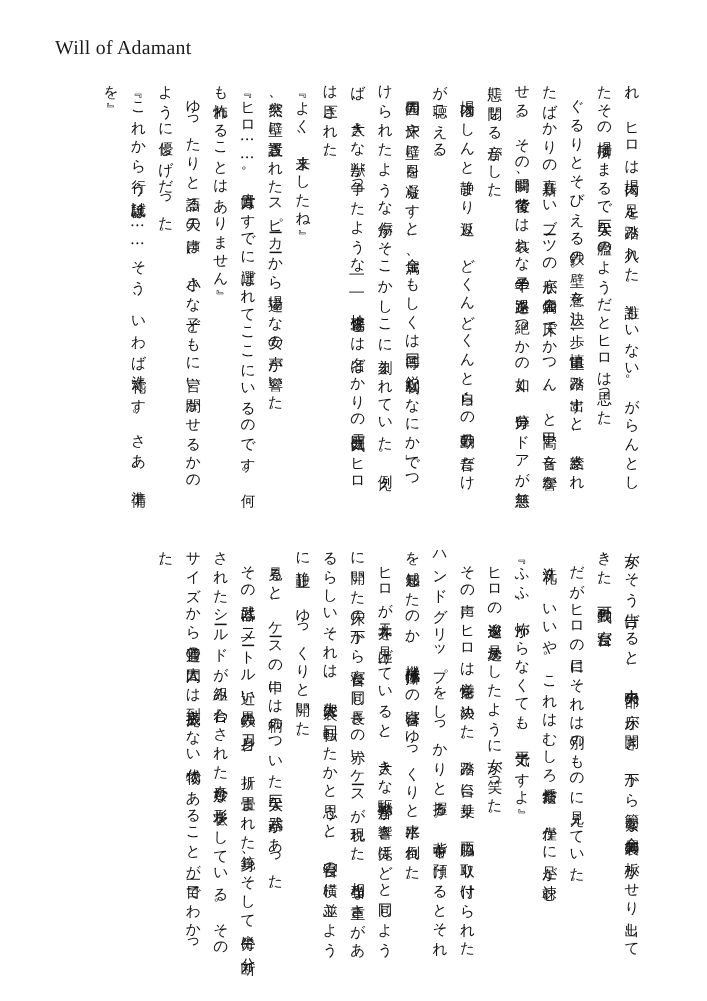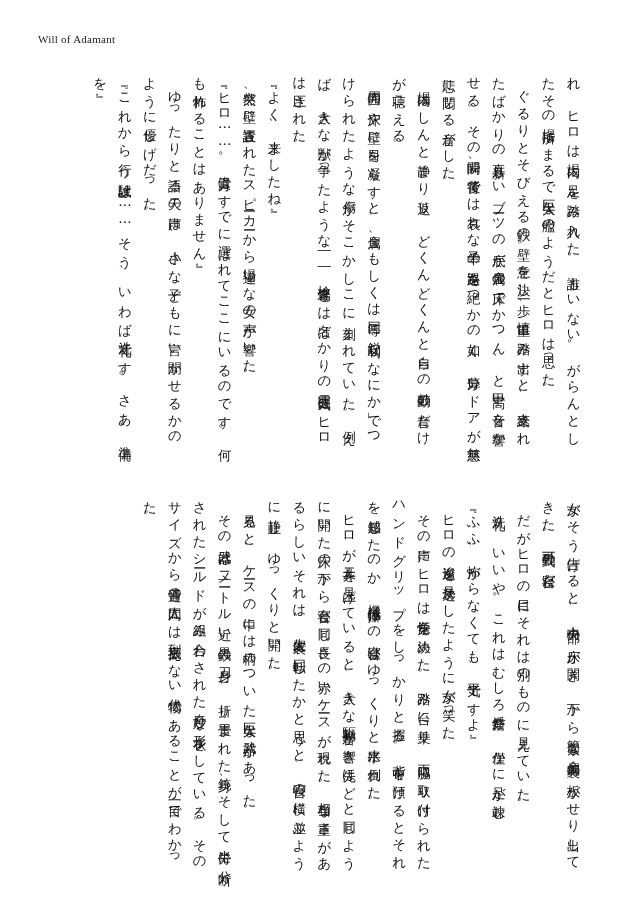--- a/index.html
+++ b/index.html
@@ -19,24 +19,24 @@
   }
 
   .page {
     position: absolute;
     inset: 0;
   }
 
   
   .header {
     position: absolute;
-    left: 38px;
+    left: 50px;
     top: 33px;
     font-family: "Liberation Serif", "DejaVu Serif", serif;
-    font-size: 11px;
+    font-size: 18px;
     letter-spacing: 0.25px;
     color: #1a1a1a;
     white-space: nowrap;
   }
 
   
   .vblock {
     position: absolute;
     writing-mode: vertical-rl;
     -webkit-writing-mode: vertical-rl;

